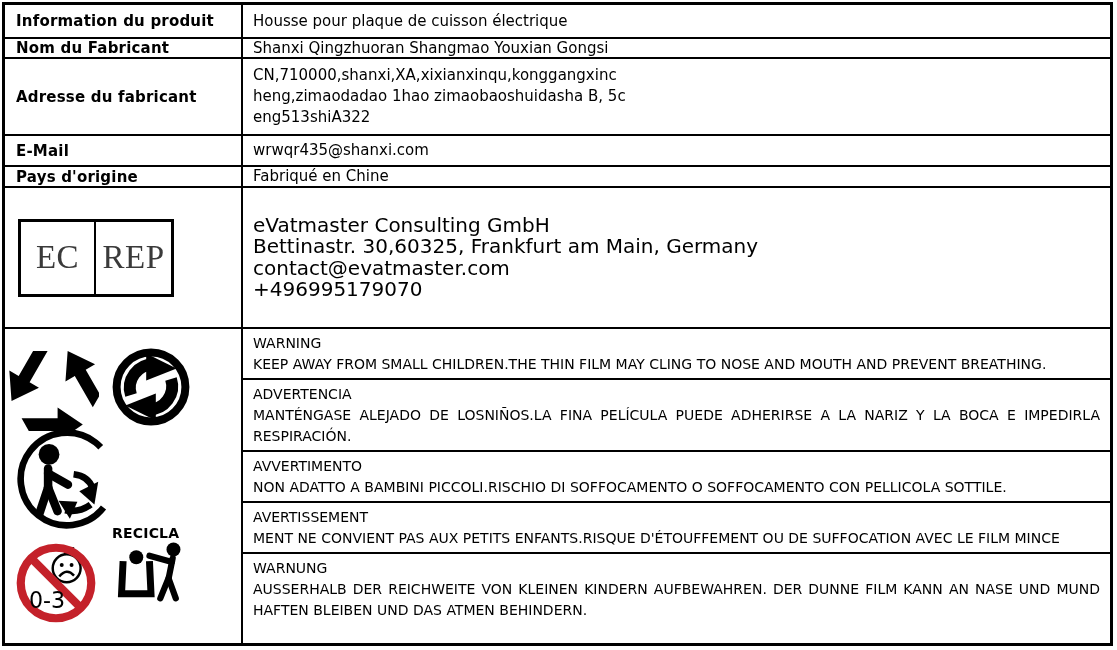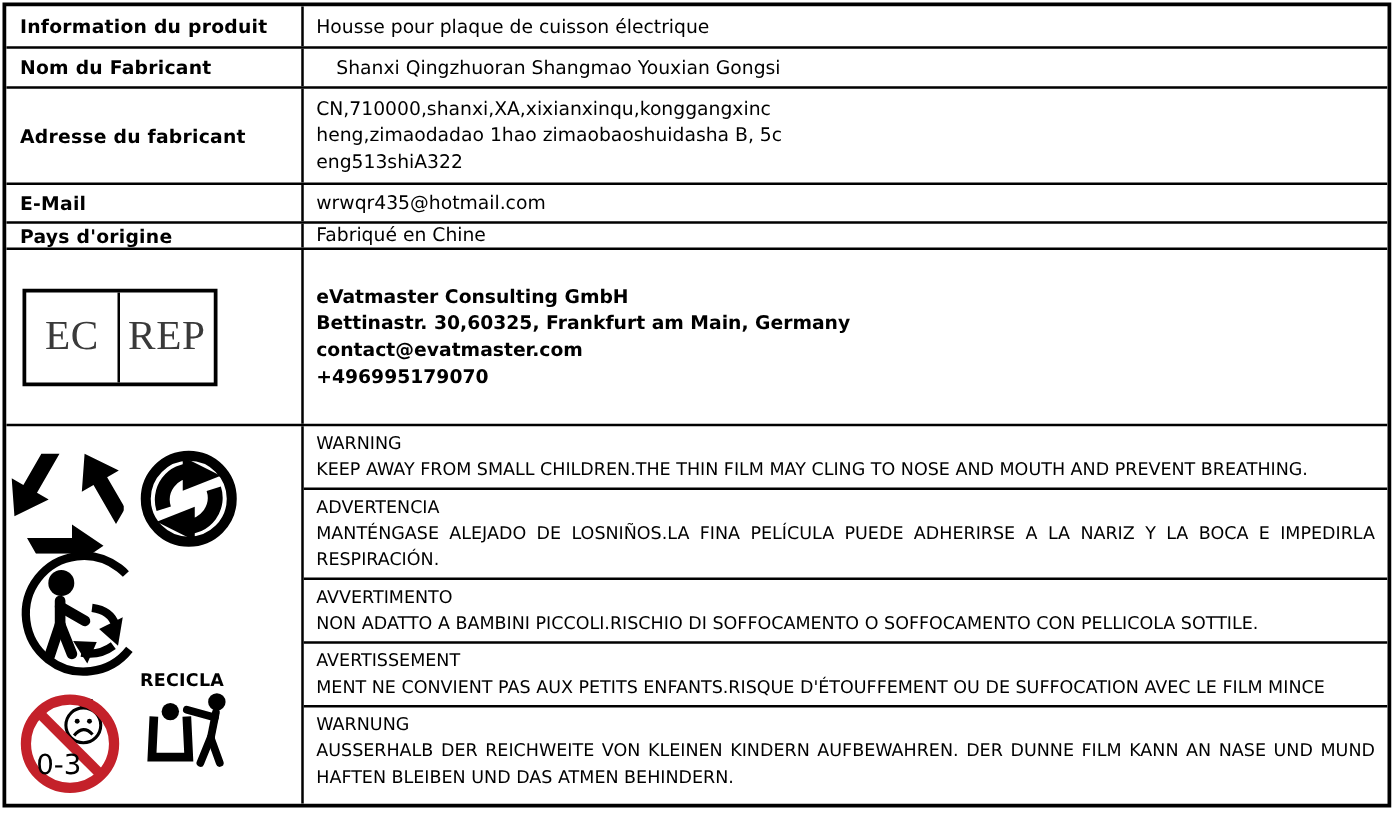--- a/index.html
+++ b/index.html
@@ -15,37 +15,37 @@
   }
   .row { display: flex; border-bottom: 2px solid #000; flex: 0 0 auto; }
   .row:last-child { border-bottom: none; flex: 1 1 auto; min-height: 0; }
   .lcell { flex: 0 0 238px; width: 238px; border-right: 2px solid #000;
            display: flex; align-items: center; padding: 2px 8px 2px 11px; }
   .vcell { flex: 1 1 auto; display: flex; align-items: center; padding: 2px 8px 2px 10px; min-width: 0; }
   .label { font-weight: bold; font-size: 15px; letter-spacing: 0.2px; }
   .value { font-size: 15px; line-height: 21px; }
   .multiline { white-space: pre-line; }
 
-  .r1 { height: 34px; } .r2 { height: 32px; gap: 16px; } .r3 { height: 77px; }
+  .r1 { height: 34px; } .r2 { height: 20px; } .r3 { height: 77px; }
   .r4 { height: 31px; } .r5 { height: 21px; } .r6 { height: 141px; }
 
   
   .ecrep-cell { align-items: center; font-family: Liberation Serif, serif; }
   .ecrep-box {
     margin-left: 2px;
     width: 156px; height: 78px;
     border: 3px solid #000;
     display: flex;
   }
   .ecrep-half {
     flex: 1 1 50%; display: flex; align-items: center; justify-content: center;
     font-size: 33px; color: #3a3a3a; letter-spacing: 0.5px;
   }
   .ecrep-half.first { border-right: 2px solid #000; }
-  .ecrep-text { font-size: 15px; line-height: 21.5px; font-weight: bold; }
+  .ecrep-text { font-size: 20px; line-height: 21.5px; }
 
   
   .symbols-cell {
     flex: 0 0 238px; width: 238px; border-right: 2px solid #000;
     position: relative;
   }
   .warn-col { flex: 1 1 auto; display: flex; flex-direction: column; min-width: 0; }
   .warn-row { padding: 4px 10px 3px 10px; border-bottom: 2px solid #000; flex: 0 0 auto; }
   .warn-row:last-child { border-bottom: none; flex: 1 1 auto; }
   .warn-heading { font-size: 14px; line-height: 21px; }
@@ -87,21 +87,21 @@
 heng,zimaodadao 1hao zimaobaoshuidasha B, 5c
 eng513shiA322</span>
       </div>
   </div>
 
   <div class="row r4">
     <div class="lcell">
         <span class="label">E-Mail</span>
       </div>
     <div class="vcell">
-        <span class="value">wrwqr435@hotmail.com</span>
+        <span class="value">wrwqr435@shanxi.com</span>
       </div>
   </div>
 
   <div class="row r5">
     <div class="lcell">
         <span class="label">Pays d'origine</span>
       </div>
     <div class="vcell">
         <span class="value">Fabriqué en Chine</span>
       </div>

